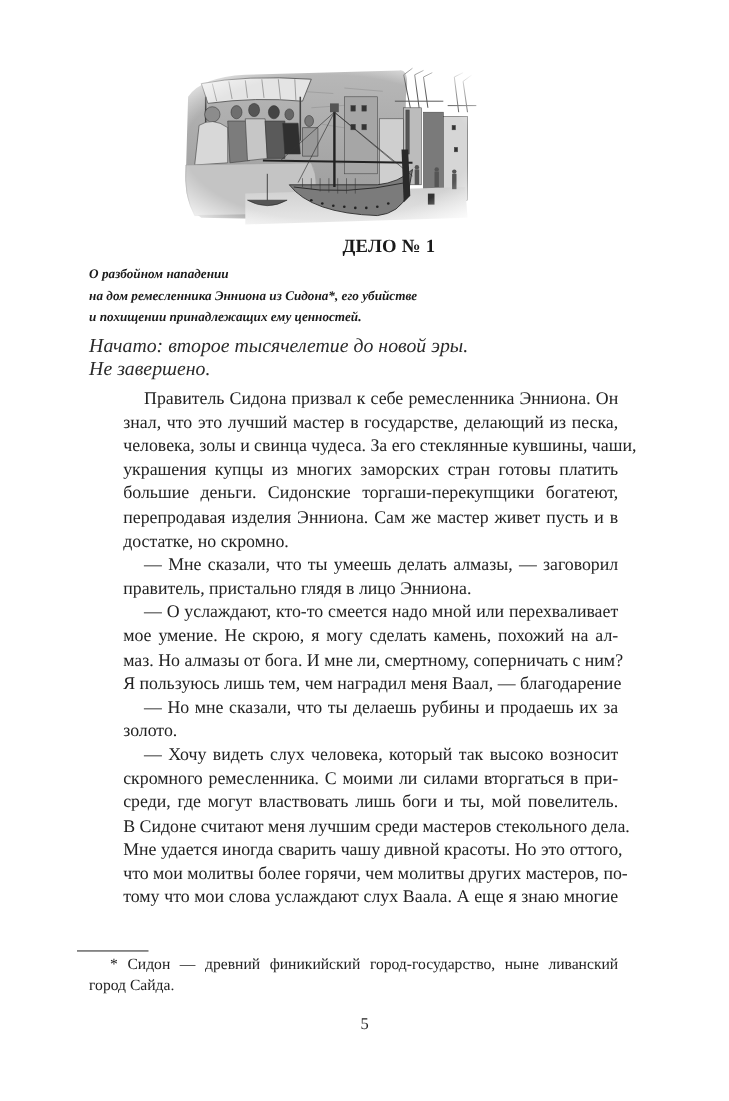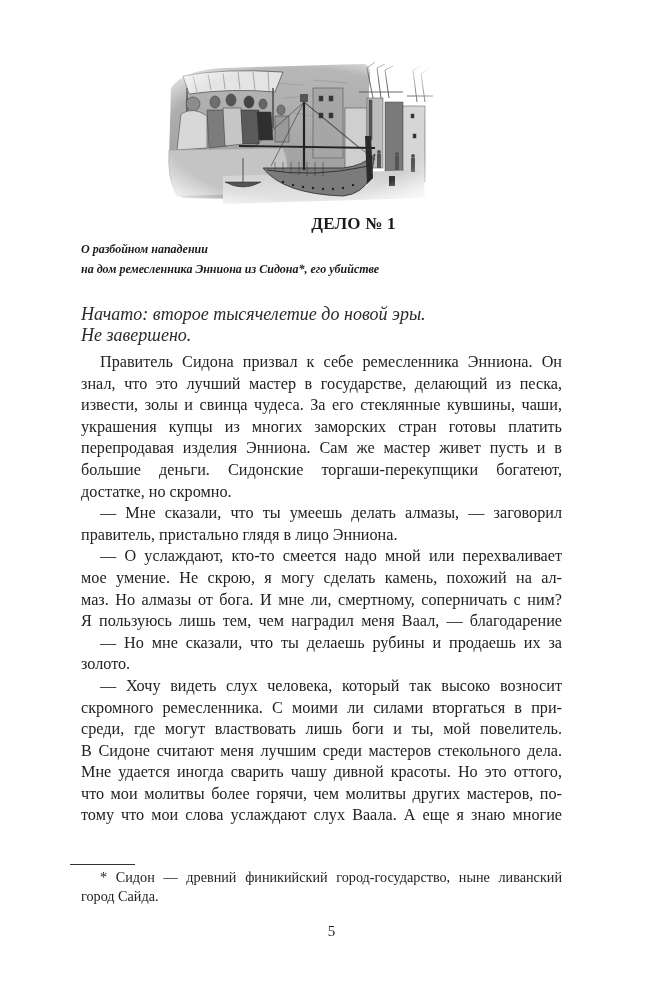--- a/index.html
+++ b/index.html
@@ -78,20 +78,21 @@
     line-height: 21.6px;
     color: #222;
     text-align: justify;
     hyphens: manual;
   }
   .body-text .ln {
     display: block;
     text-align: justify;
     text-align-last: justify;
     white-space: nowrap;
+    margin-left: 31px;
   }
   .body-text .ln.last {
     text-align-last: left;
   }
   .body-text .ln.first { padding-left: 19px; }
 
   
   .footnote-rule {
     position: absolute;
     left: 70px;
@@ -245,35 +246,36 @@
 
       <rect x="0" y="0" width="300" height="152" fill="url(#fadeR)"></rect>
     </svg>
   </div>
 
   <div class="case-title">ДЕЛО № 1</div>
 
   <div class="case-subtitle">
     <div>О разбойном нападении</div>
     <div>на дом ремесленника Энниона из Сидона*, его убийстве</div>
+    <div>и похищении принадлежащих ему ценностей.</div>
   </div>
 
   <div class="case-meta">
     <div>Начато: второе тысячелетие до новой эры.</div>
     <div>Не завершено.</div>
   </div>
 
   <div class="body-text">
     <div class="para">
       <span class="ln first">Правитель Сидона призвал к себе ремесленника Энниона. Он</span>
       <span class="ln">знал, что это лучший мастер в государстве, делающий из песка,</span>
-      <span class="ln">извести, золы и свинца чудеса. За его стеклянные кувшины, чаши,</span>
+      <span class="ln">человека, золы и свинца чудеса. За его стеклянные кувшины, чаши,</span>
       <span class="ln">украшения купцы из многих заморских стран готовы платить</span>
+      <span class="ln">большие деньги. Сидонские торгаши-перекупщики богатеют,</span>
       <span class="ln">перепродавая изделия Энниона. Сам же мастер живет пусть и в</span>
-      <span class="ln">большие деньги. Сидонские торгаши-перекупщики богатеют,</span>
       <span class="ln last">достатке, но скромно.</span>
     </div>
     <div class="para">
       <span class="ln first">— Мне сказали, что ты умеешь делать алмазы, — заговорил</span>
       <span class="ln last">правитель, пристально глядя в лицо Энниона.</span>
     </div>
     <div class="para">
       <span class="ln first">— О услаждают, кто-то смеется надо мной или перехваливает</span>
       <span class="ln">мое умение. Не скрою, я могу сделать камень, похожий на ал-</span>
       <span class="ln">маз. Но алмазы от бога. И мне ли, смертному, соперничать с ним?</span>

